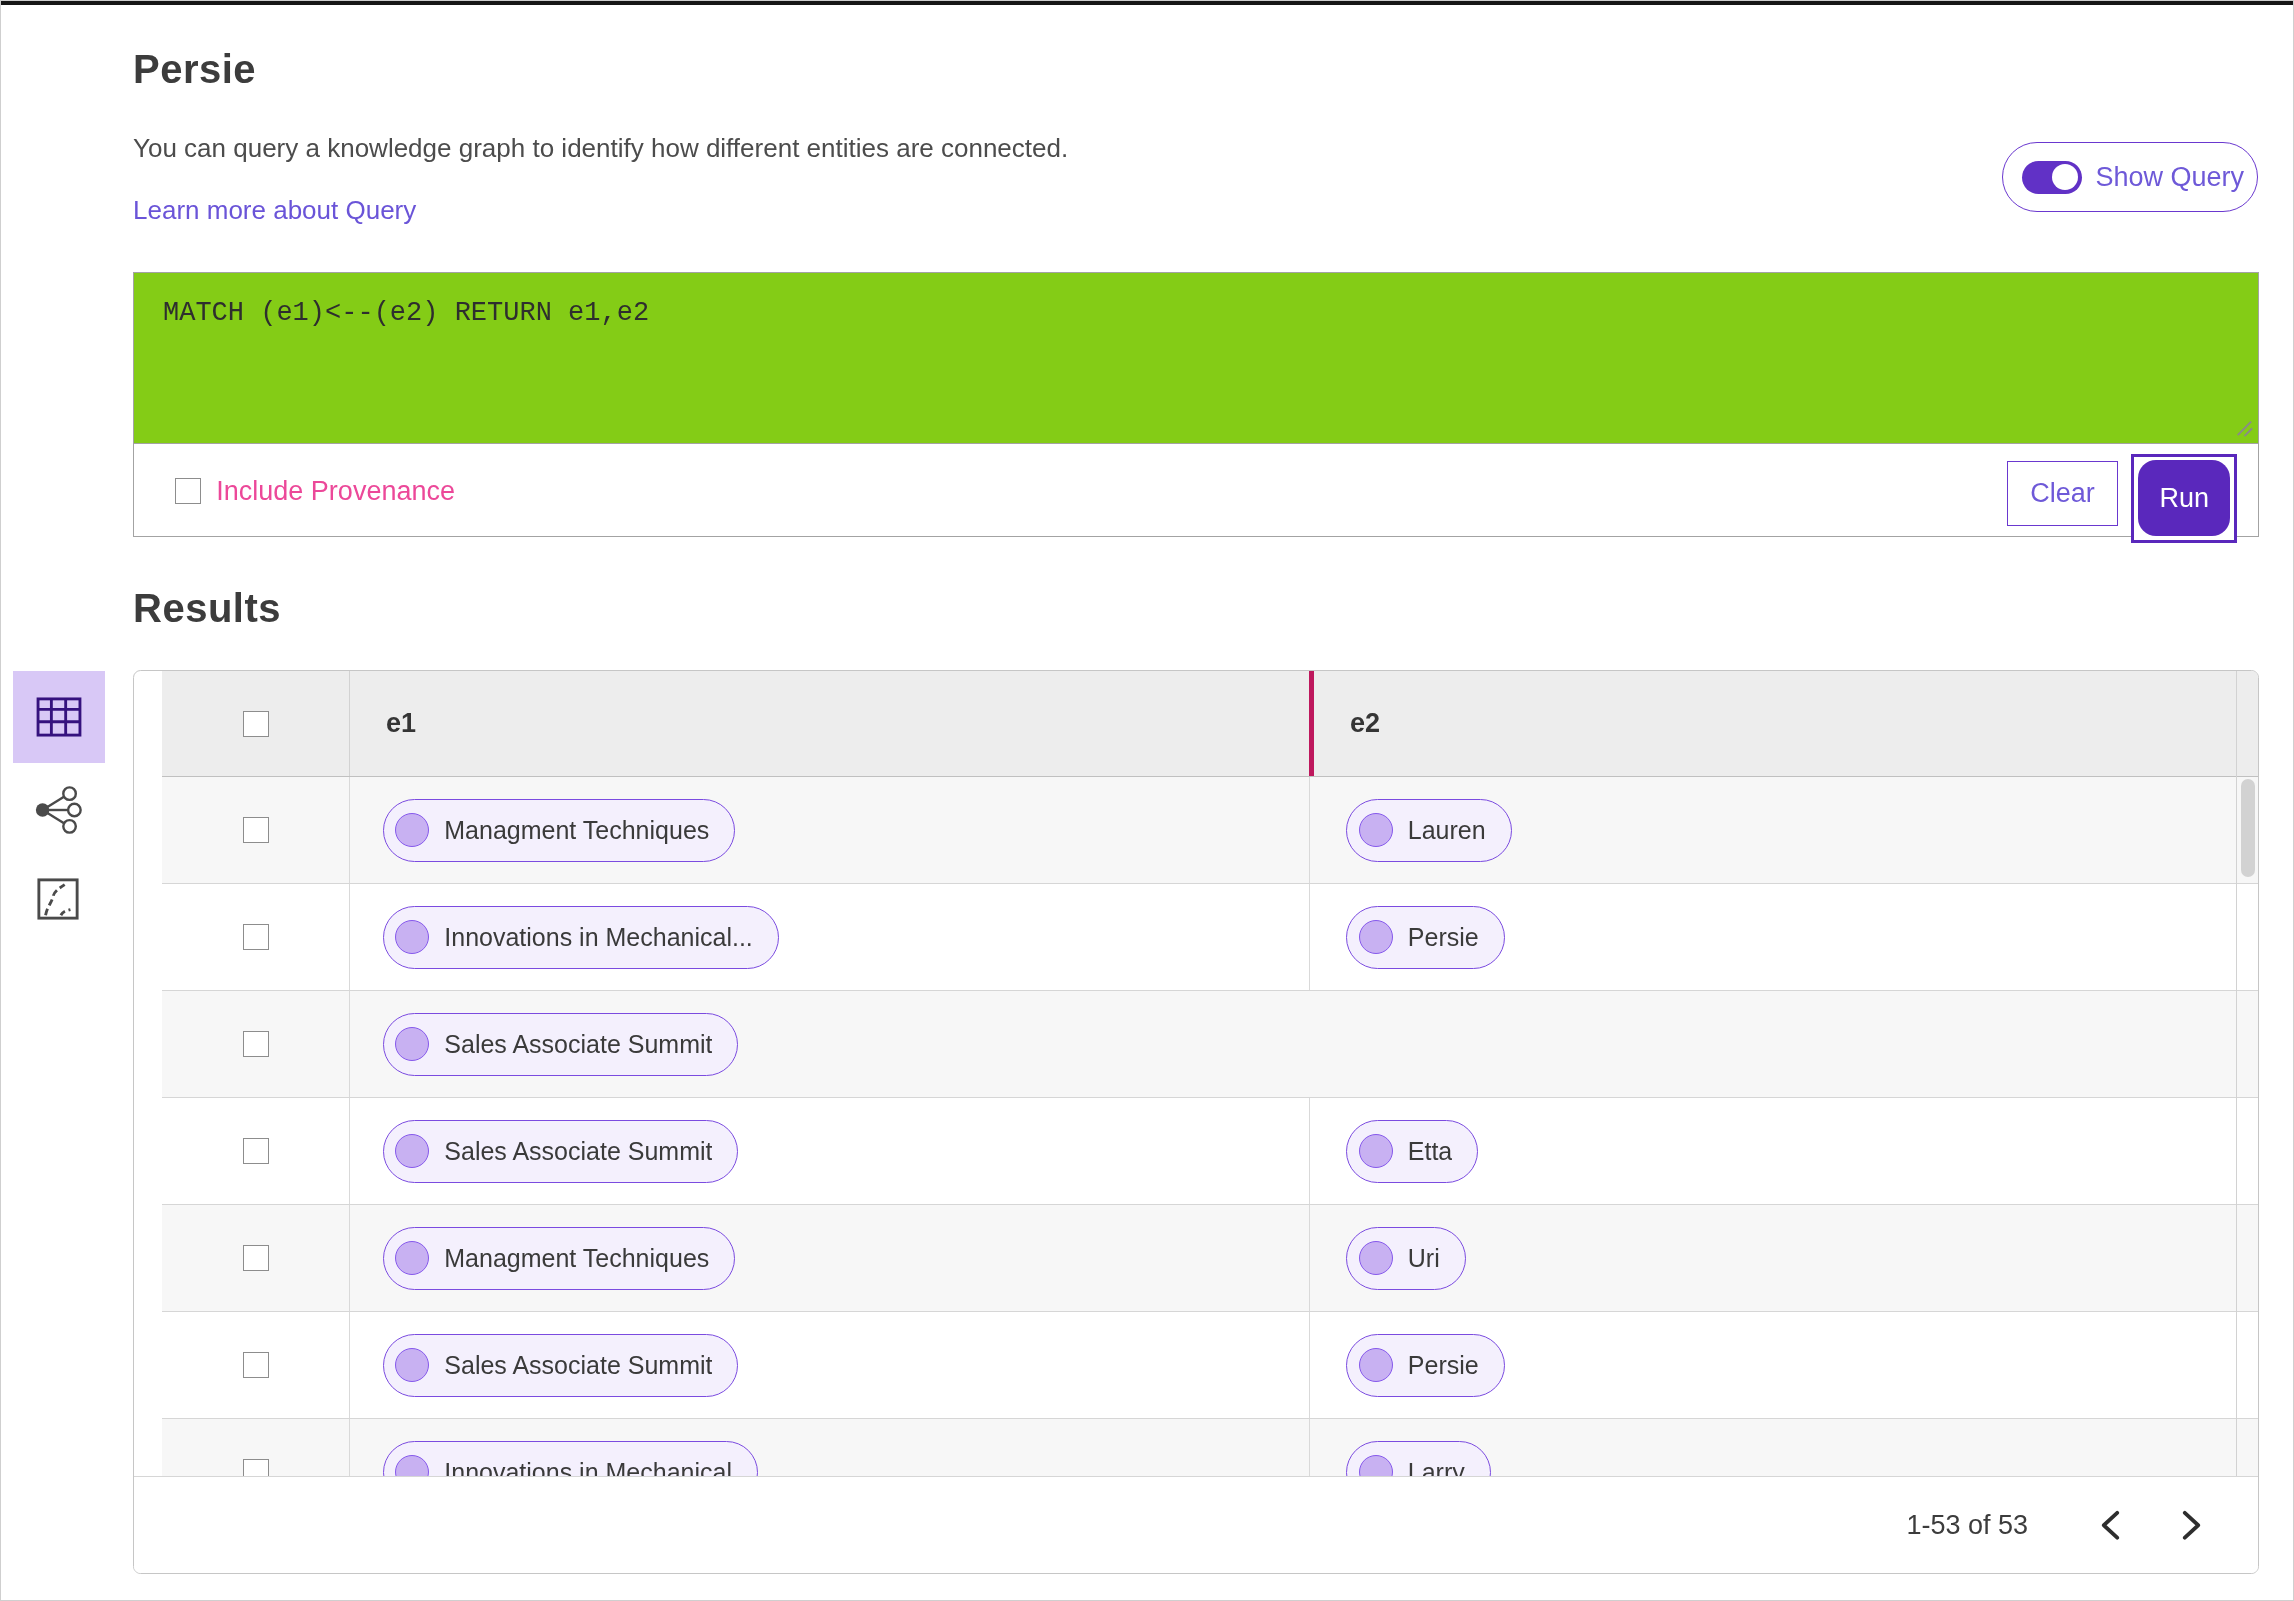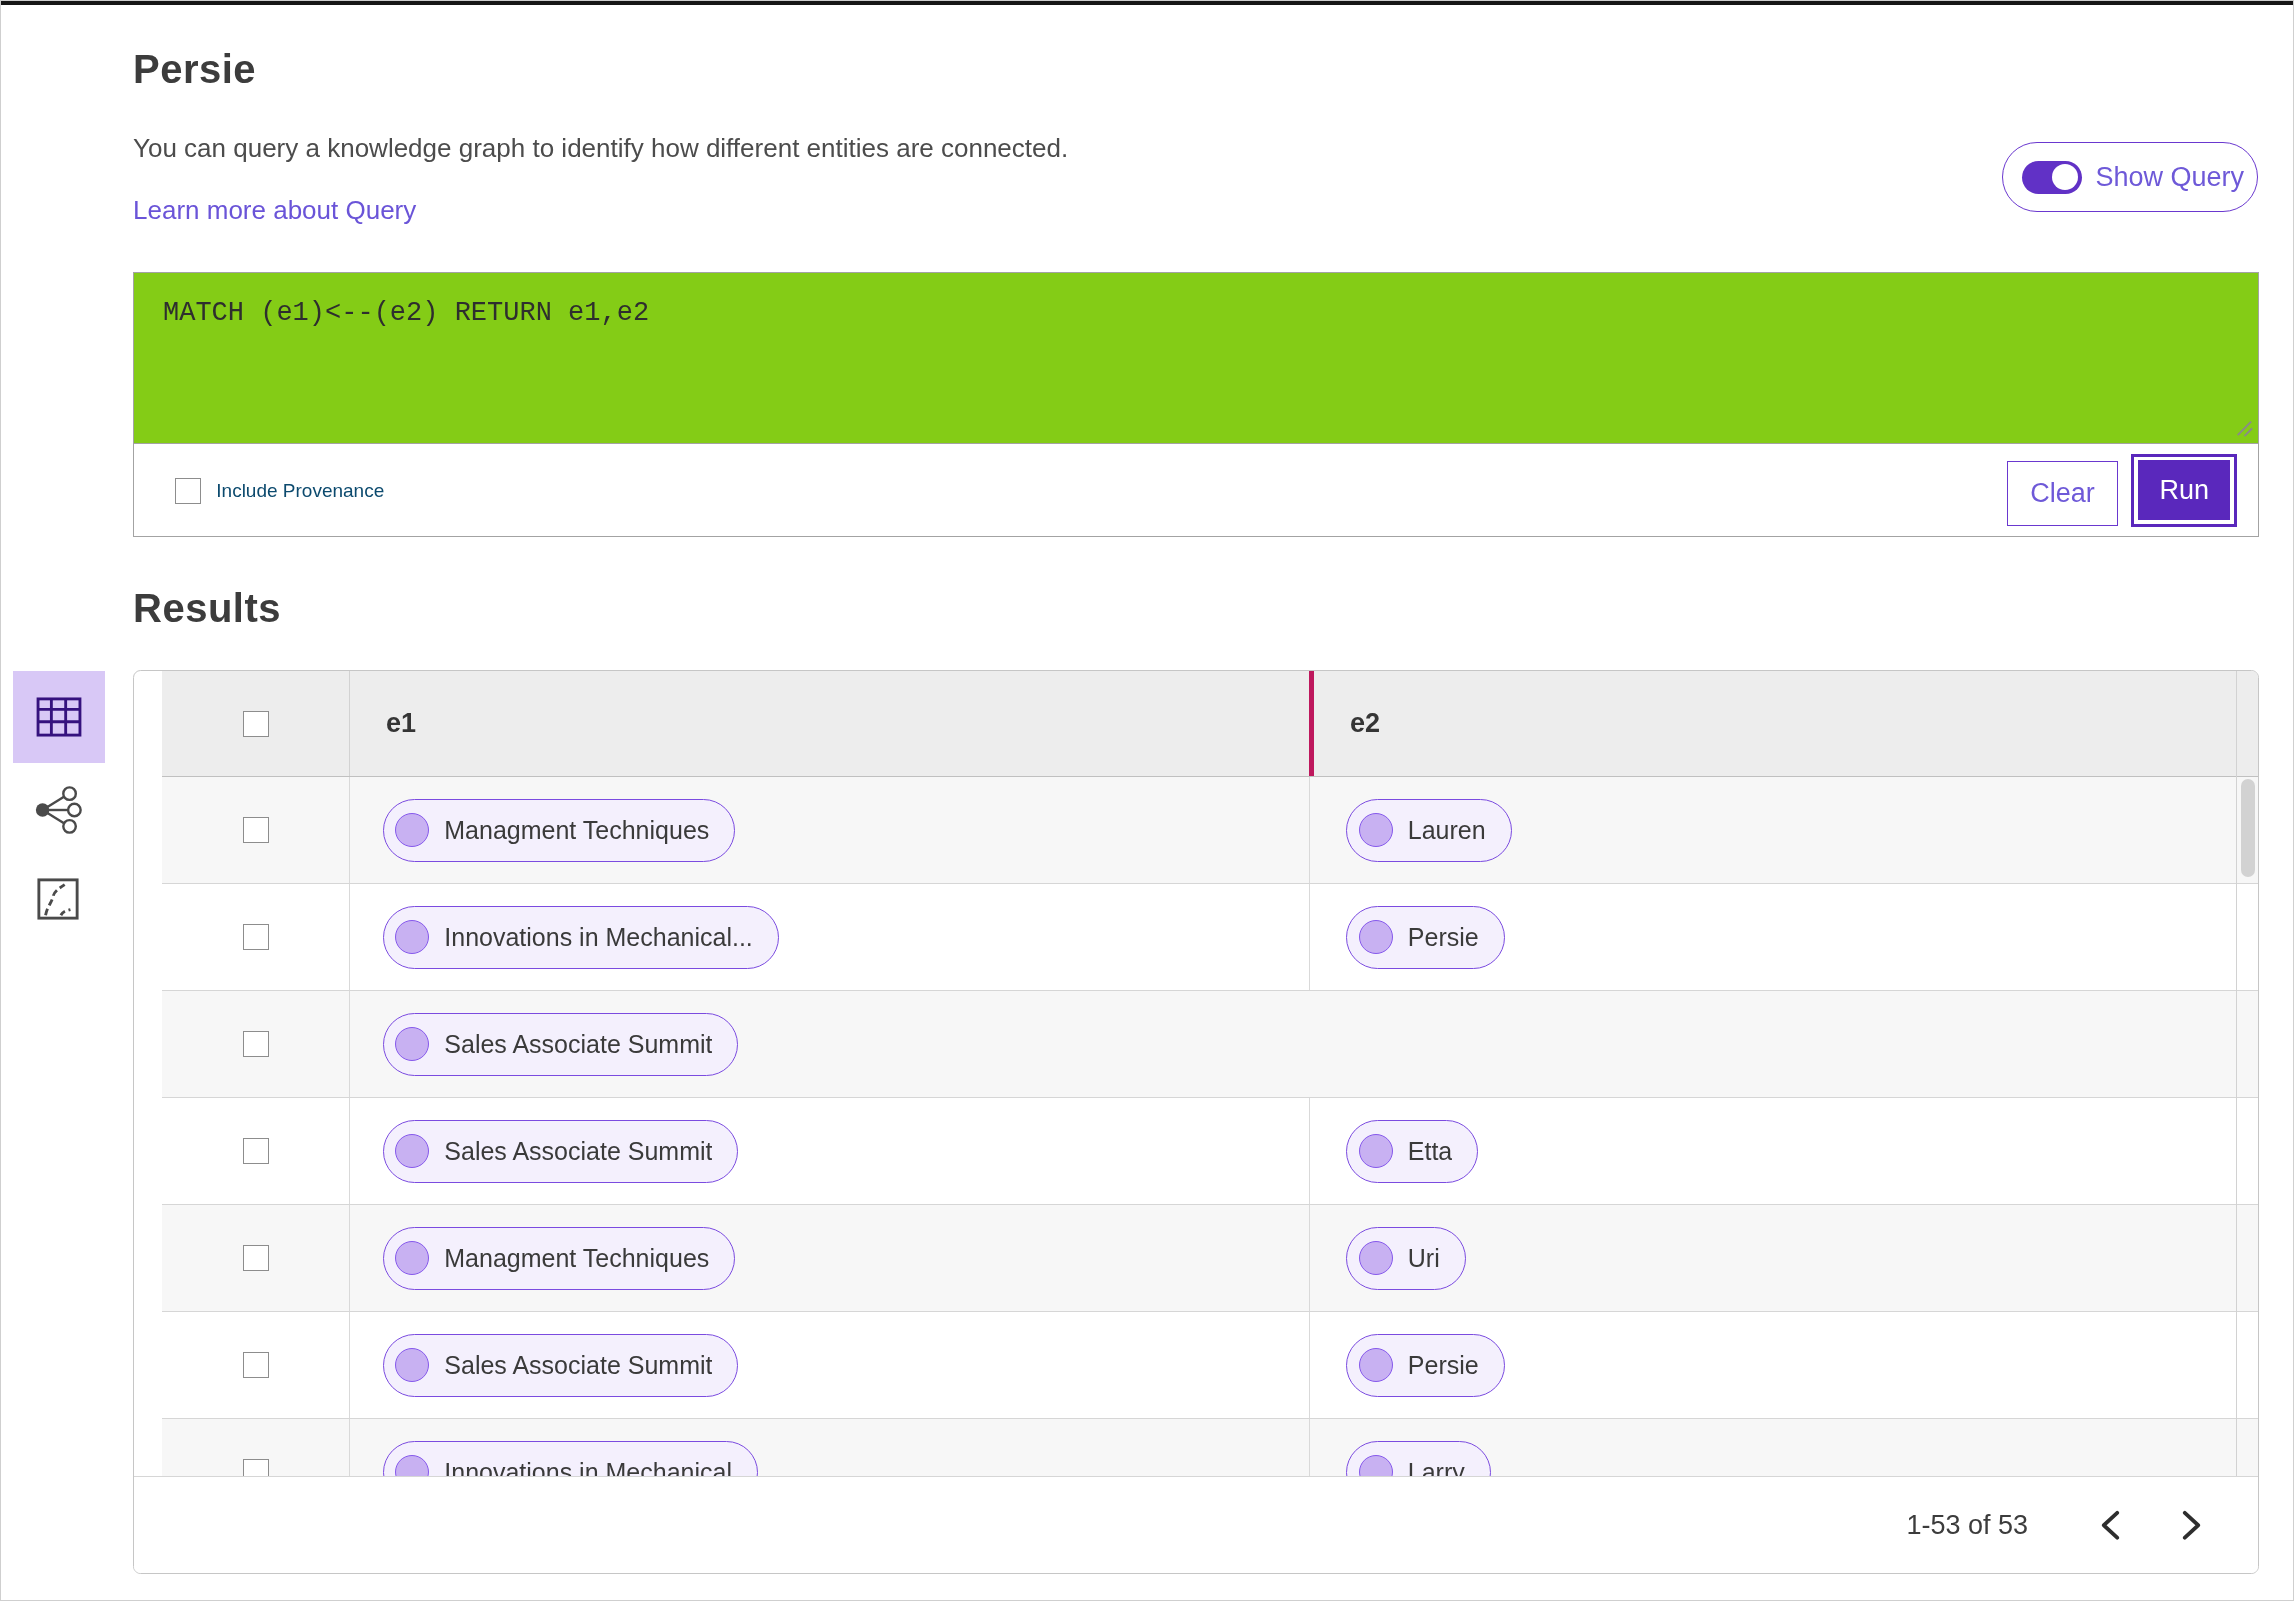--- a/index.html
+++ b/index.html
@@ -38,34 +38,34 @@
     border-bottom:1.9px solid #a3a3a3; background:#84cc16;
     font-family:"Liberation Mono","DejaVu Sans Mono",monospace;
     font-size:27px; color:#2e2e2e; padding:25px 29px; white-space:pre; cursor:text;
   }
   .resize-grip { position:absolute; right:2.9px; top:141px; width:25px; height:25px; }
 
   .query-toolbar { position:absolute; left:0; top:173px; width:100%; height:90px; display:flex; align-items:center; }
   .checkbox {
     width:26px; height:26px; border:1.9px solid #8d8d8d; background:#fff; display:inline-block; cursor:pointer;
   }
-  .prov-label { font-size:19px; color:#0c4a6e; margin-left:15.3px;text-align:center; }
+  .prov-label { font-size:27px; color:#ec4899; margin-left:15.3px;text-align:center; }
   .prov-wrap { display:flex; align-items:center; margin-left:41px; }
 
   .btn-clear {
     position:absolute; right:140px; top:15.3px; width:111px; height:65px;
     background:#fff; border:1.9px solid #6a38cf; color:#6e59d8; font-size:27px;
     display:flex; align-items:center; justify-content:center; cursor:pointer;
   }
   .btn-run {
     position:absolute; right:21px; top:7.6px; border:3.8px solid #5a28bc; background:#fff; padding:3.8px; cursor:pointer;
   }
   .btn-run .inner {
-    background:#5a28bc; color:#fff; font-size:27px; width:92px; height:60px;
-    display:flex; align-items:center; justify-content:center;
+    background:#5a28bc; color:#fff; font-size:27px; width:92px; height:76px;
+    display:flex; align-items:center; justify-content:center;border-radius:18px;
   }
 
   
   .rail { position:absolute; left:0; top:669px; width:115px; }
   .rail-item { position:absolute; display:flex; align-items:center; justify-content:center; cursor:pointer; }
   .rail-table { left:11.5px; top:1px; width:92px; height:92px; background:#d8c8f6; }
   .rail-graph { left:29px; top:113px; width:55px; height:54px; }
   .rail-path  { left:34px; top:206px; width:46px; height:46px; }
 
   

